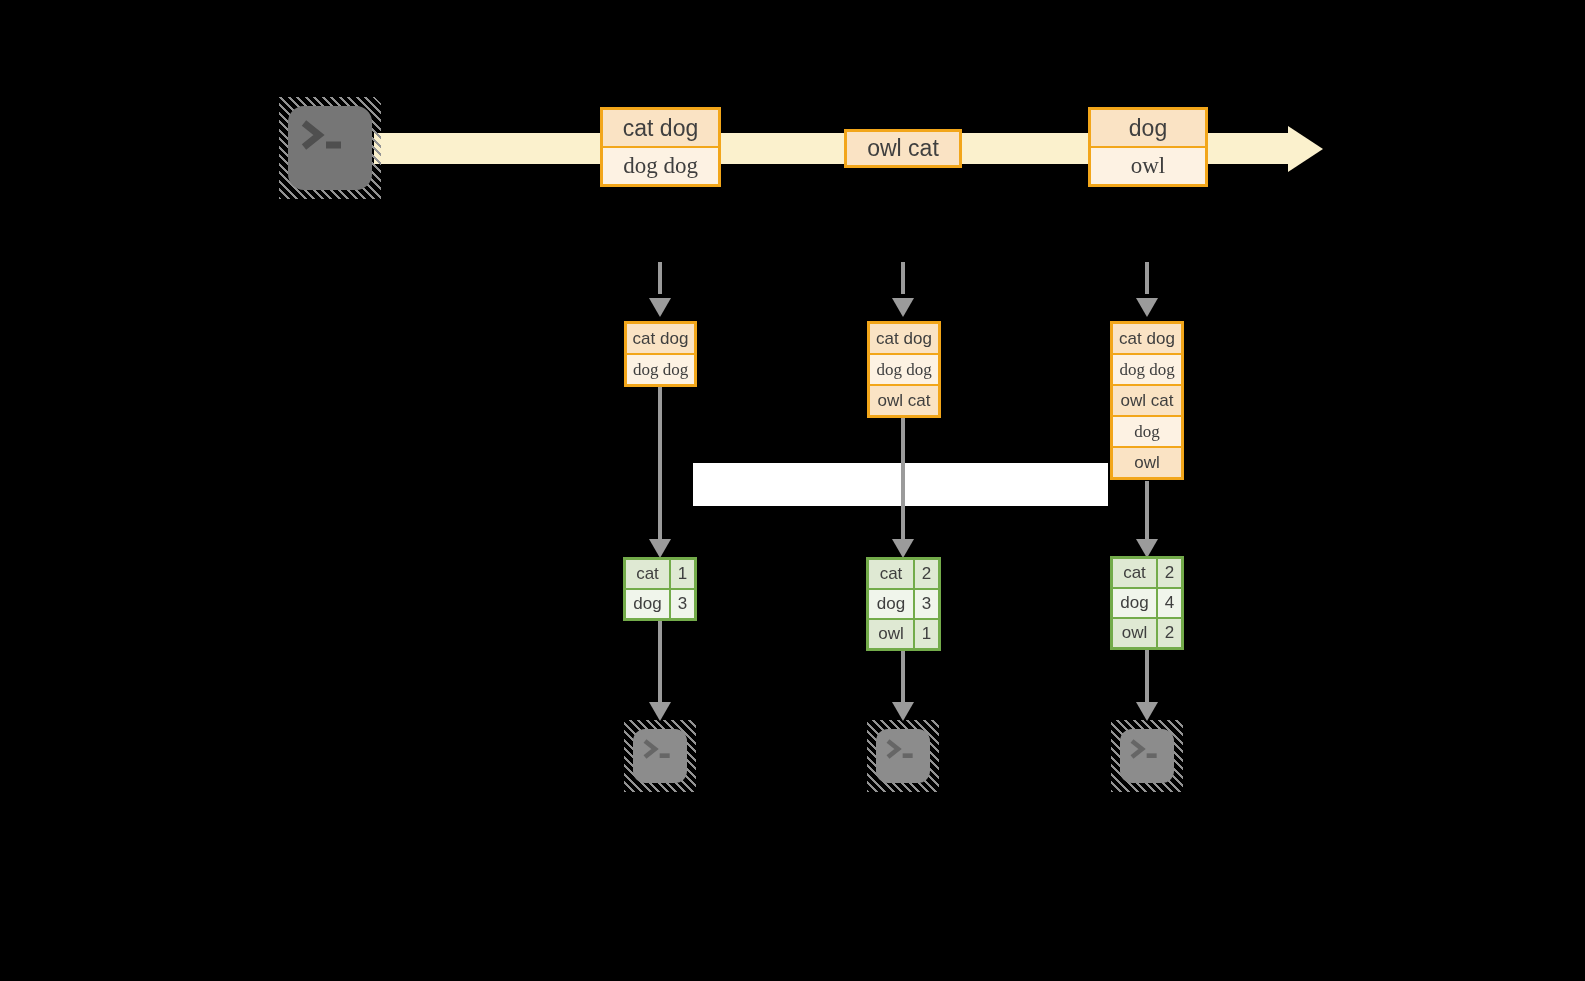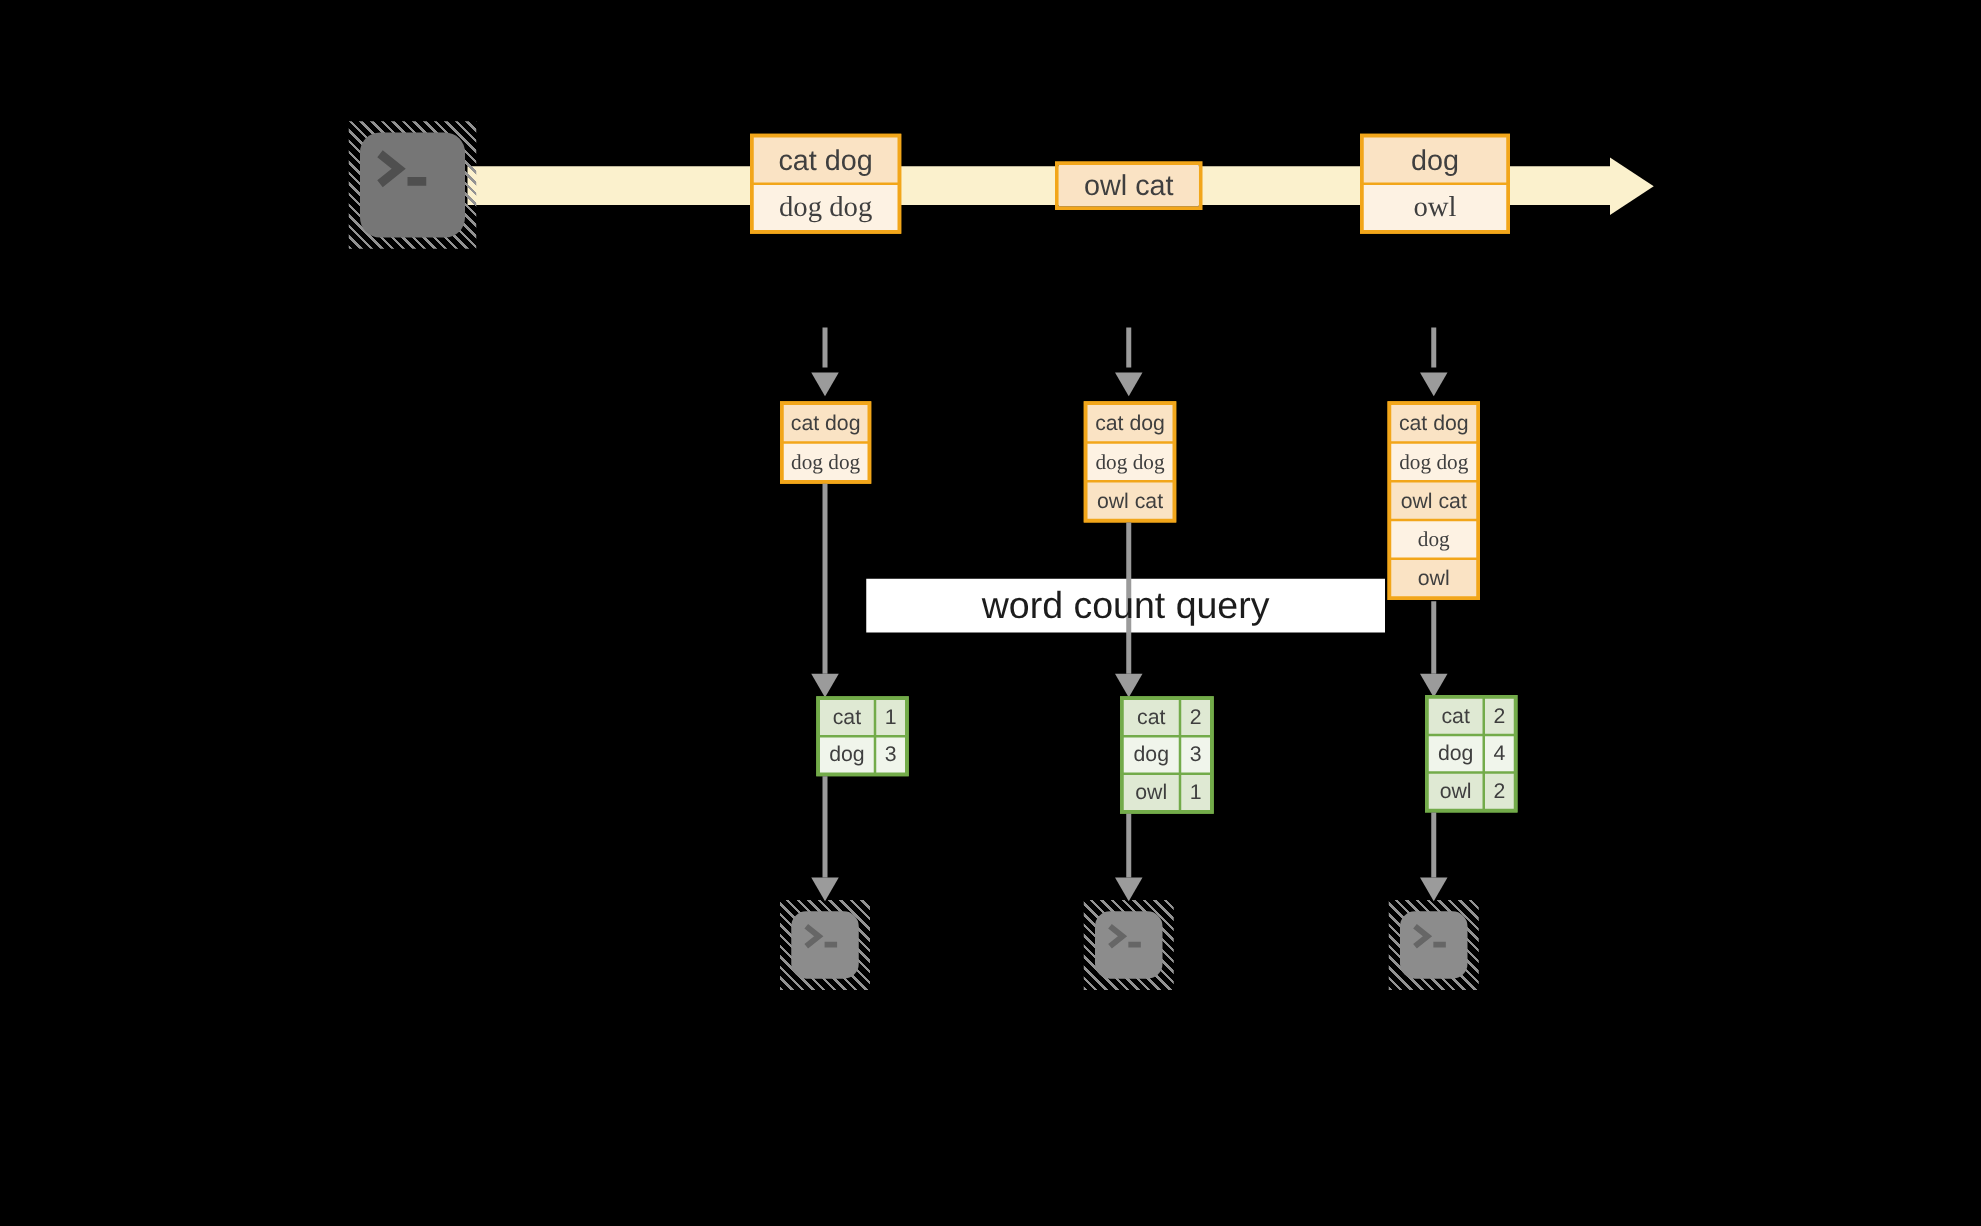--- a/index.html
+++ b/index.html
@@ -17,21 +17,21 @@
   .obox{position:absolute;border:3px solid var(--orange,#F2A61A);background:var(--orange,#F2A61A);
         display:flex;flex-direction:column;gap:2px;}
   .ocell{display:flex;align-items:center;justify-content:center;color:var(--ink,#3F3F3F);}
   .ocell.dark{background:var(--peach,#FAE3C4);}
   .ocell.light{background:var(--cream,#FDF2E3);font-family:Liberation Serif, serif;}
   .obox.top .ocell{flex:1;font-size:23px;}
   .obox.small .ocell{height:29px;font-size:17px;}
 
   
   .gtable{position:absolute;border:3px solid var(--green,#73AB4A);background:var(--green,#73AB4A);
-          display:flex;flex-direction:column;gap:2px;margin-left:30px;}
+          display:flex;flex-direction:column;gap:2px;}
   .grow{display:flex;gap:2px;height:28px;}
   .grow > div{display:flex;align-items:center;justify-content:center;font-size:17px;color:var(--ink,#3F3F3F);}
   .grow .word{flex:1;}
   .grow .count{width:23px;}
   .grow.dark > div{background:var(--green-dark,#DFE9D3);}
   .grow.light > div{background:var(--green-light,#F0F5EB);}
 
   
   .vstem{position:absolute;width:4px;background:var(--gray,#9B9B9B);}
   .vhead{position:absolute;width:0;height:0;border-left:11px solid transparent;
@@ -109,21 +109,20 @@
 
   <div class="qlabel-bg"></div>
 
   <div class="vstem" style="left:658px;top:387px;height:152px;"></div>
   <div class="vhead" style="left:649px;top:539px;"></div>
   <div class="vstem" style="left:901px;top:418px;height:121px;"></div>
   <div class="vhead" style="left:892px;top:539px;"></div>
   <div class="vstem" style="left:1145px;top:481px;height:58px;"></div>
   <div class="vhead" style="left:1136px;top:539px;"></div>
 
-  <div class="qlabel-text">word count query</div>
 
   <div class="gtable" style="left:623px;top:557px;width:74px;">
     <div class="grow dark">
       <div class="word">cat</div>
       <div class="count">1</div>
     </div>
     <div class="grow light">
       <div class="word">dog</div>
       <div class="count">3</div>
     </div>

